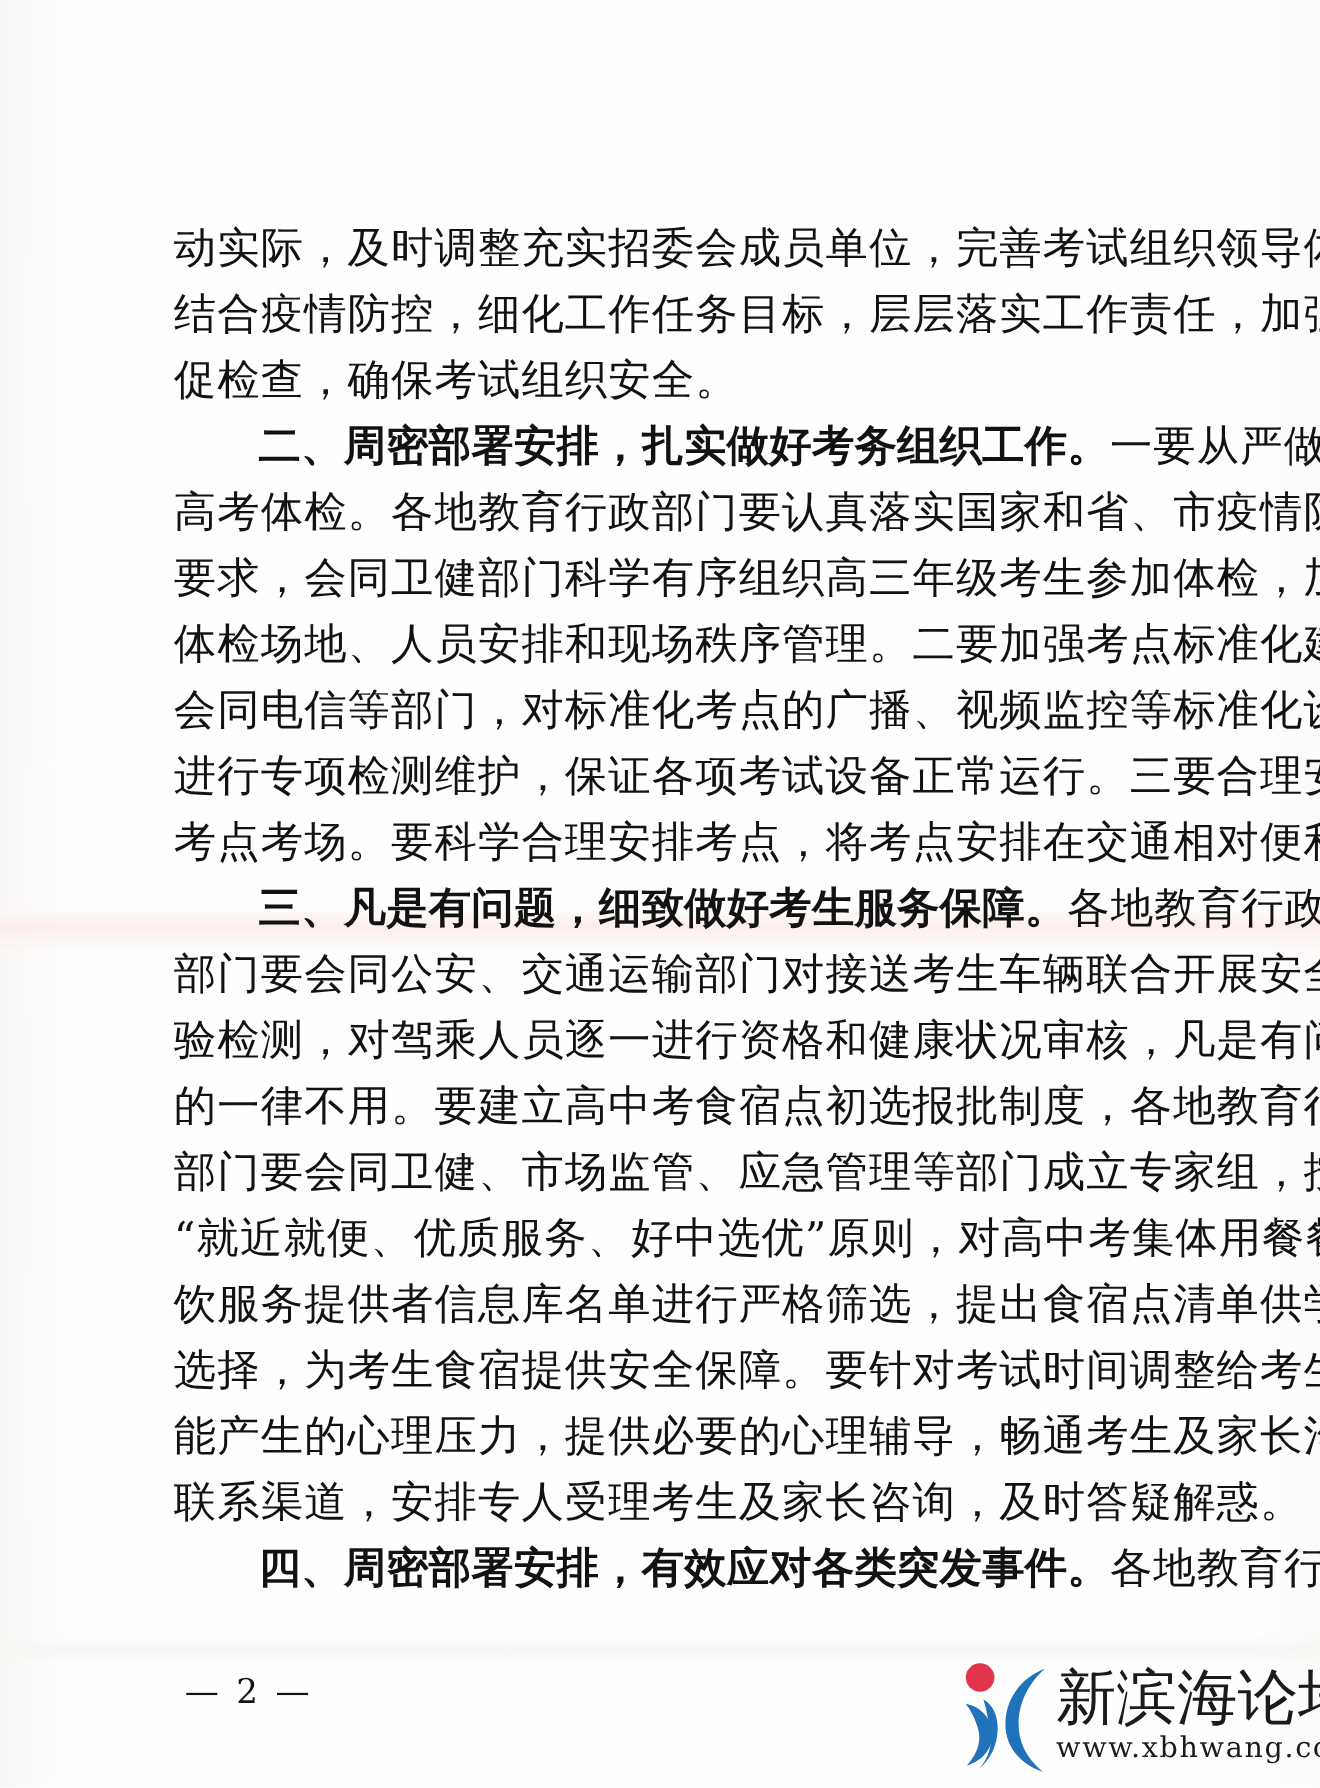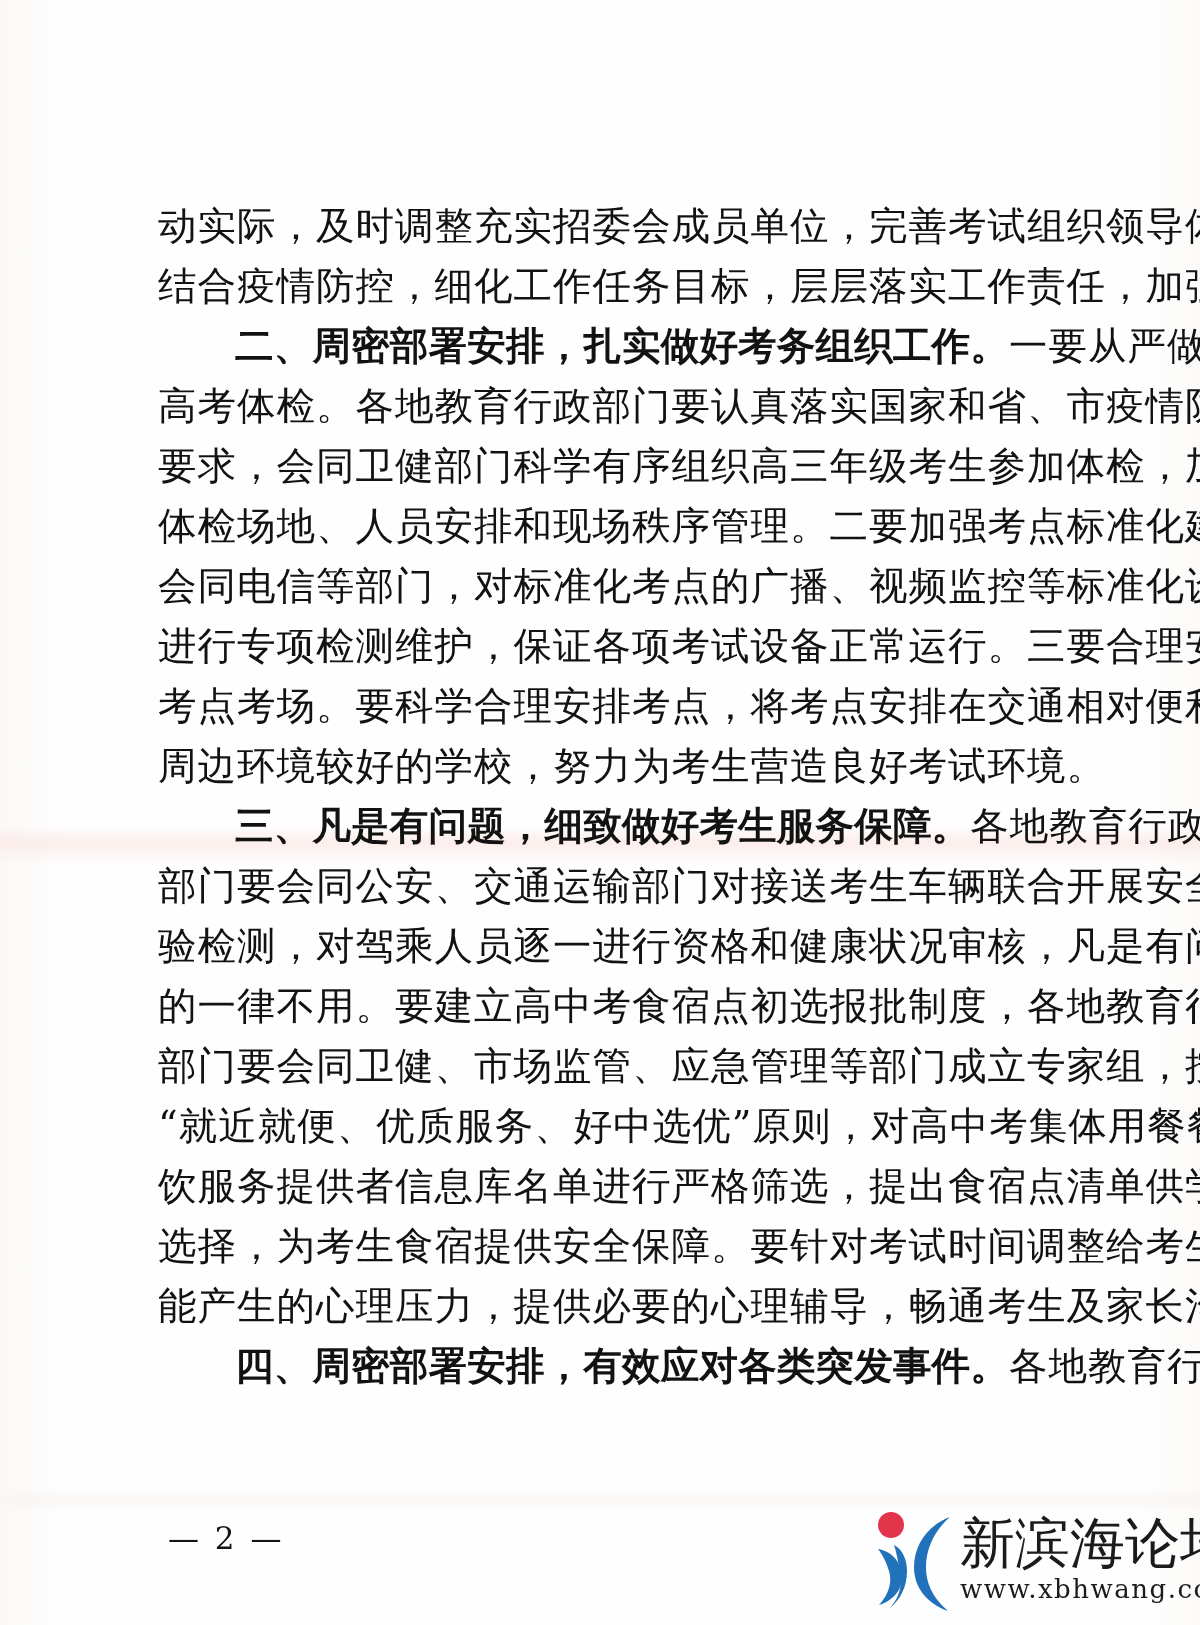--- a/index.html
+++ b/index.html
@@ -142,37 +142,38 @@
 <body>
 
 <div id="page">
 
   <div class="scan-band band-a"></div>
   <div class="scan-band band-b"></div>
 
   <div id="body-text">
       <div class="line j"><span class="t">动实际，及时调整充实招委会成员单位，完善考试组织领导体系，</span></div>
       <div class="line j"><span class="t">结合疫情防控，细化工作任务目标，层层落实工作责任，加强督</span></div>
+      <div class="line j"><span class="t">促检查，确保考试组织安全。</span></div>
       <div class="line j indent"><span class="b">二、周密部署安排，扎实做好考务组织工作。</span><span class="t">一要从严做好</span></div>
       <div class="line j"><span class="t">高考体检。各地教育行政部门要认真落实国家和省、市疫情防控</span></div>
       <div class="line j"><span class="t">要求，会同卫健部门科学有序组织高三年级考生参加体检，加强</span></div>
       <div class="line j"><span class="t">体检场地、人员安排和现场秩序管理。二要加强考点标准化建设。</span></div>
       <div class="line j"><span class="t">会同电信等部门，对标准化考点的广播、视频监控等标准化设备</span></div>
       <div class="line j"><span class="t">进行专项检测维护，保证各项考试设备正常运行。三要合理安排</span></div>
       <div class="line j"><span class="t">考点考场。要科学合理安排考点，将考点安排在交通相对便利、</span></div>
-      <div class="line j"><span class="t">周边环境较好的学校，努力为考生营造良好考试环境。</span></div>
       <div class="line j indent"><span class="b">三、凡是有问题，细致做好考生服务保障。</span><span class="t">各地教育行政</span></div>
       <div class="line j"><span class="t">部门要会同公安、交通运输部门对接送考生车辆联合开展安全检</span></div>
       <div class="line j"><span class="t">验检测，对驾乘人员逐一进行资格和健康状况审核，凡是有问题</span></div>
       <div class="line j"><span class="t">的一律不用。要建立高中考食宿点初选报批制度，各地教育行政</span></div>
       <div class="line j"><span class="t">部门要会同卫健、市场监管、应急管理等部门成立专家组，按照</span></div>
       <div class="line j"><span class="t">“就近就便、优质服务、好中选优”原则，对高中考集体用餐餐</span></div>
       <div class="line j"><span class="t">饮服务提供者信息库名单进行严格筛选，提出食宿点清单供学校</span></div>
       <div class="line j"><span class="t">选择，为考生食宿提供安全保障。要针对考试时间调整给考生可</span></div>
       <div class="line j"><span class="t">能产生的心理压力，提供必要的心理辅导，畅通考生及家长沟通</span></div>
+      <div class="line j"><span class="t">联系渠道，安排专人受理考生及家长咨询，及时答疑解惑。</span></div>
       <div class="line j indent"><span class="b">四、周密部署安排，有效应对各类突发事件。</span><span class="t">各地教育行政</span></div>
     </div>
 
   <div id="page-number">— 2 —</div>
 
   <div id="watermark">
     <div id="wm-mark">
       <svg viewBox="0 0 96 108" width="96" height="108" aria-hidden="true">
 
         <circle cx="29" cy="20" r="13" fill="#e2344a"></circle>

